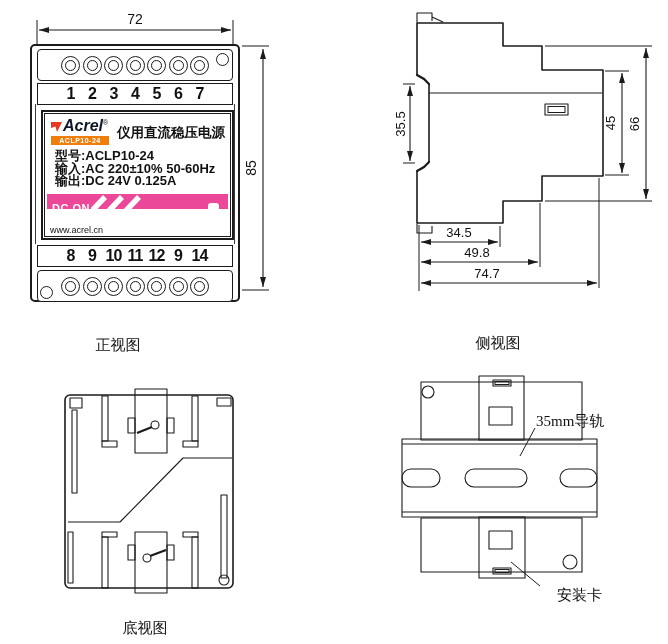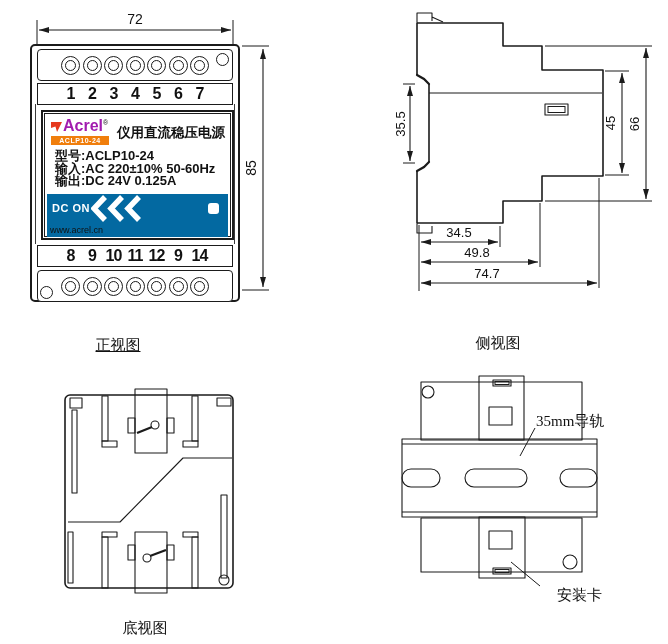--- a/index.html
+++ b/index.html
@@ -27,29 +27,29 @@
   .minicircle{position:absolute;width:13px;height:13px;border:1.5px solid #1b1b1b;border-radius:50%;}
   .numrow{position:absolute;left:5px;width:196px;height:22px;border:1.5px solid #1b1b1b;
           display:flex;align-items:center;justify-content:center;gap:2.5px;background:#fff;}
   .numrow.top{top:37px;}
   .numrow.bot{top:199px;}
   .tnum{width:19px;text-align:center;font-size:16px;font-weight:bold;flex:0 0 auto;letter-spacing:-1px;}
   .wall{position:absolute;top:58px;height:140px;width:1px;background:#3a3a3a;}
   .label{position:absolute;left:9px;top:64px;width:193px;height:130px;border:2px solid #1b1b1b;background:#fff;}
   .label-inner{position:absolute;inset:1px;border:1px solid #1b1b1b;}
   .logo{position:absolute;left:8px;top:5px;}
-  .brand{color:#a21caf;font-weight:bold;font-size:16px;letter-spacing:0;}
+  .brand{color:#0f172a;font-style:italic;font-weight:bold;font-size:16px;letter-spacing:0;}
   .logo-mark{display:inline-block;width:11px;height:10px;background:#e6391e;
              clip-path:polygon(0 0,100% 0,55% 100%,40% 45%,0 60%);vertical-align:-1px;margin-right:1px;}
   .reg{font-size:7px;vertical-align:super;color:#111;}
   .badge{width:58px;height:9px;margin-top:1px;background:#f07e0c;color:#fff;
          font-size:7px;font-weight:bold;text-align:center;line-height:9px;letter-spacing:.5px;}
   .ltitle{position:absolute;right:7px;top:12px;font-size:13.5px;font-weight:bold;}
   .specs{position:absolute;left:12px;top:38px;font-size:13px;font-weight:bold;line-height:12.5px;white-space:nowrap;}
-  .band{position:absolute;left:4px;right:4px;top:82px;height:43px;background:#0369a1;}
+  .band{position:absolute;left:4px;right:4px;top:82px;height:15px;background:#ec4899;}
   .dcon{position:absolute;left:5px;top:8px;color:#fff;font-size:11px;font-weight:bold;letter-spacing:.5px;}
   .chev{position:absolute;left:44px;top:0;}
   .led{position:absolute;right:9px;top:9px;width:11px;height:11px;background:#fff;border-radius:3px;}
   .site{position:absolute;left:7px;top:113px;font-size:9px;font-weight:normal;}
   
   .caption{position:absolute;font-size:15px;text-align:center;}
   .cap-rail{font-family:"Liberation Serif","DejaVu Serif",serif;font-size:16px;}
   .anno{position:absolute;font-family:"Liberation Serif","DejaVu Serif",serif;font-size:15px;white-space:nowrap;}
 </style>
 </head>
@@ -260,19 +260,19 @@
       <span class="term">
           <i></i>
         </span>
       <span class="term">
           <i></i>
         </span>
       <span class="minicircle" style="left:2px;bottom:2px;"></span>
     </div>
   </div>
 
-  <div class="caption" style="left:78px;top:336px;width:80px;text-decoration:underline;">正视图</div>
+  <div class="caption" style="left:78px;top:336px;width:80px;">正视图</div>
   <div class="caption" style="left:458px;top:334px;width:80px;">侧视图</div>
   <div class="caption" style="left:100px;top:619px;width:90px;">底视图</div>
 
   <div class="anno" style="left:536px;top:412px;">35mm导轨</div>
   <div class="anno" style="left:541px;top:586px;margin-left:16px;">安装卡</div>
 </div>
 
 </body></html>

